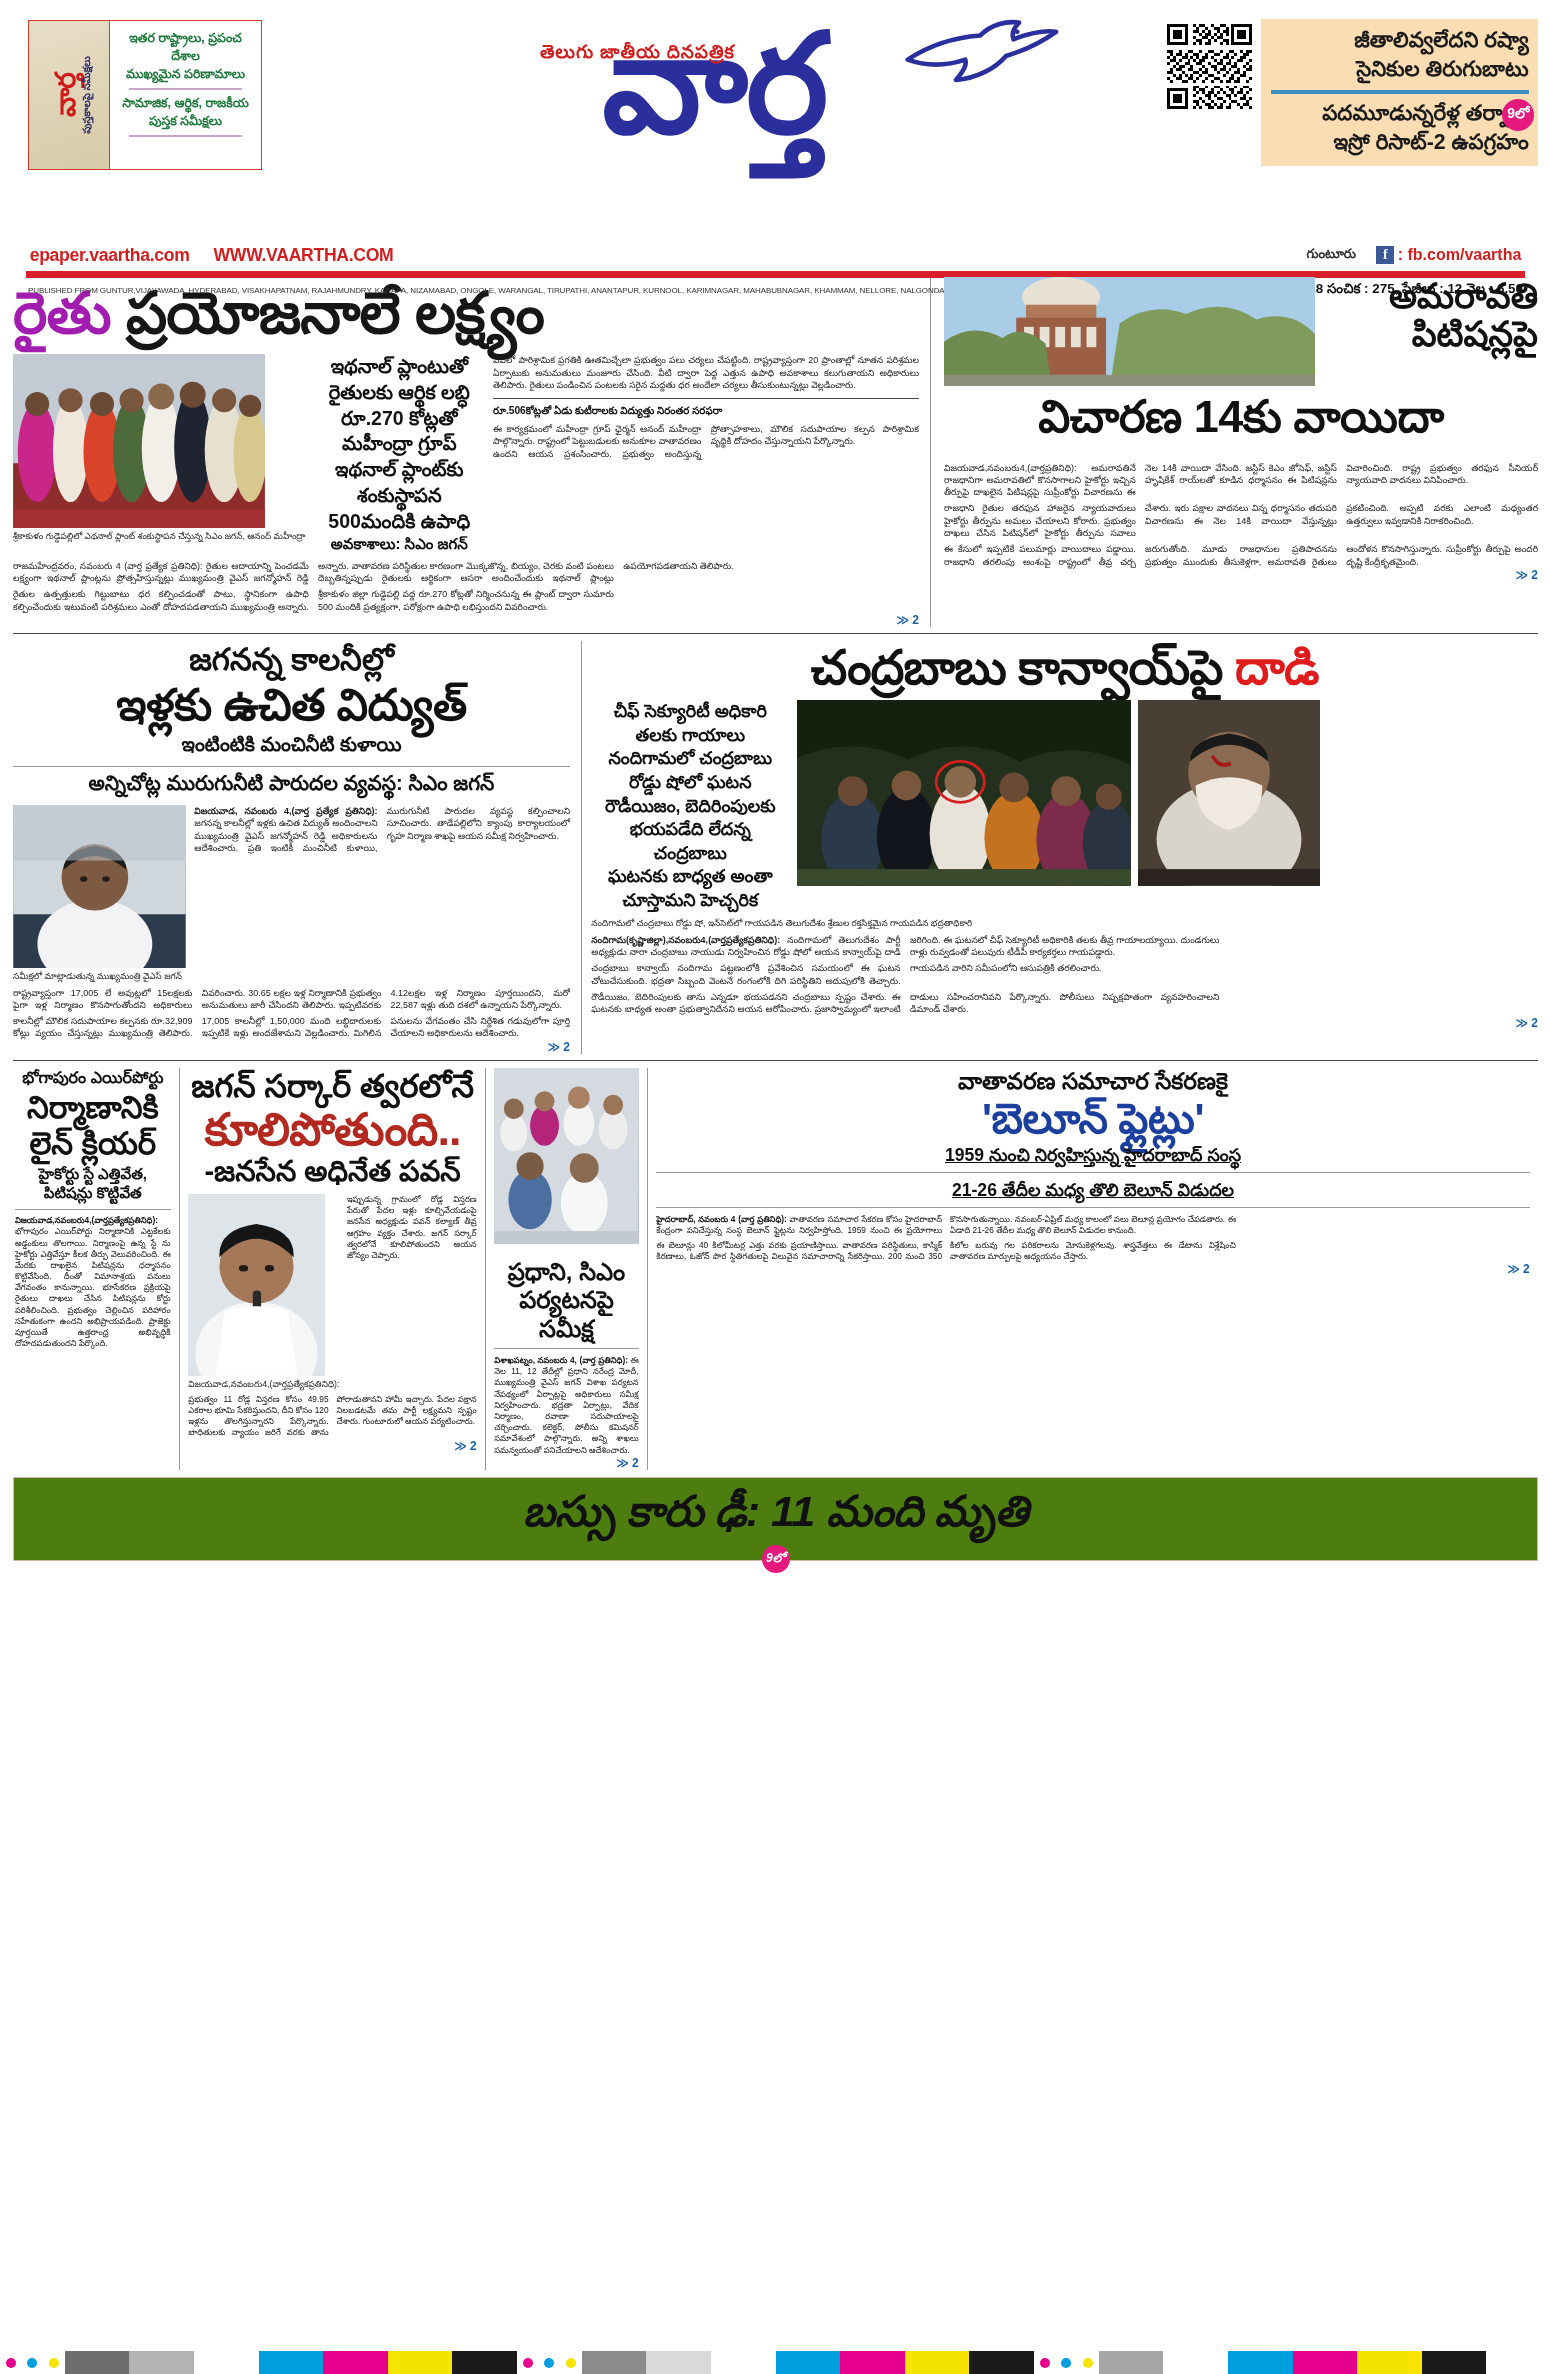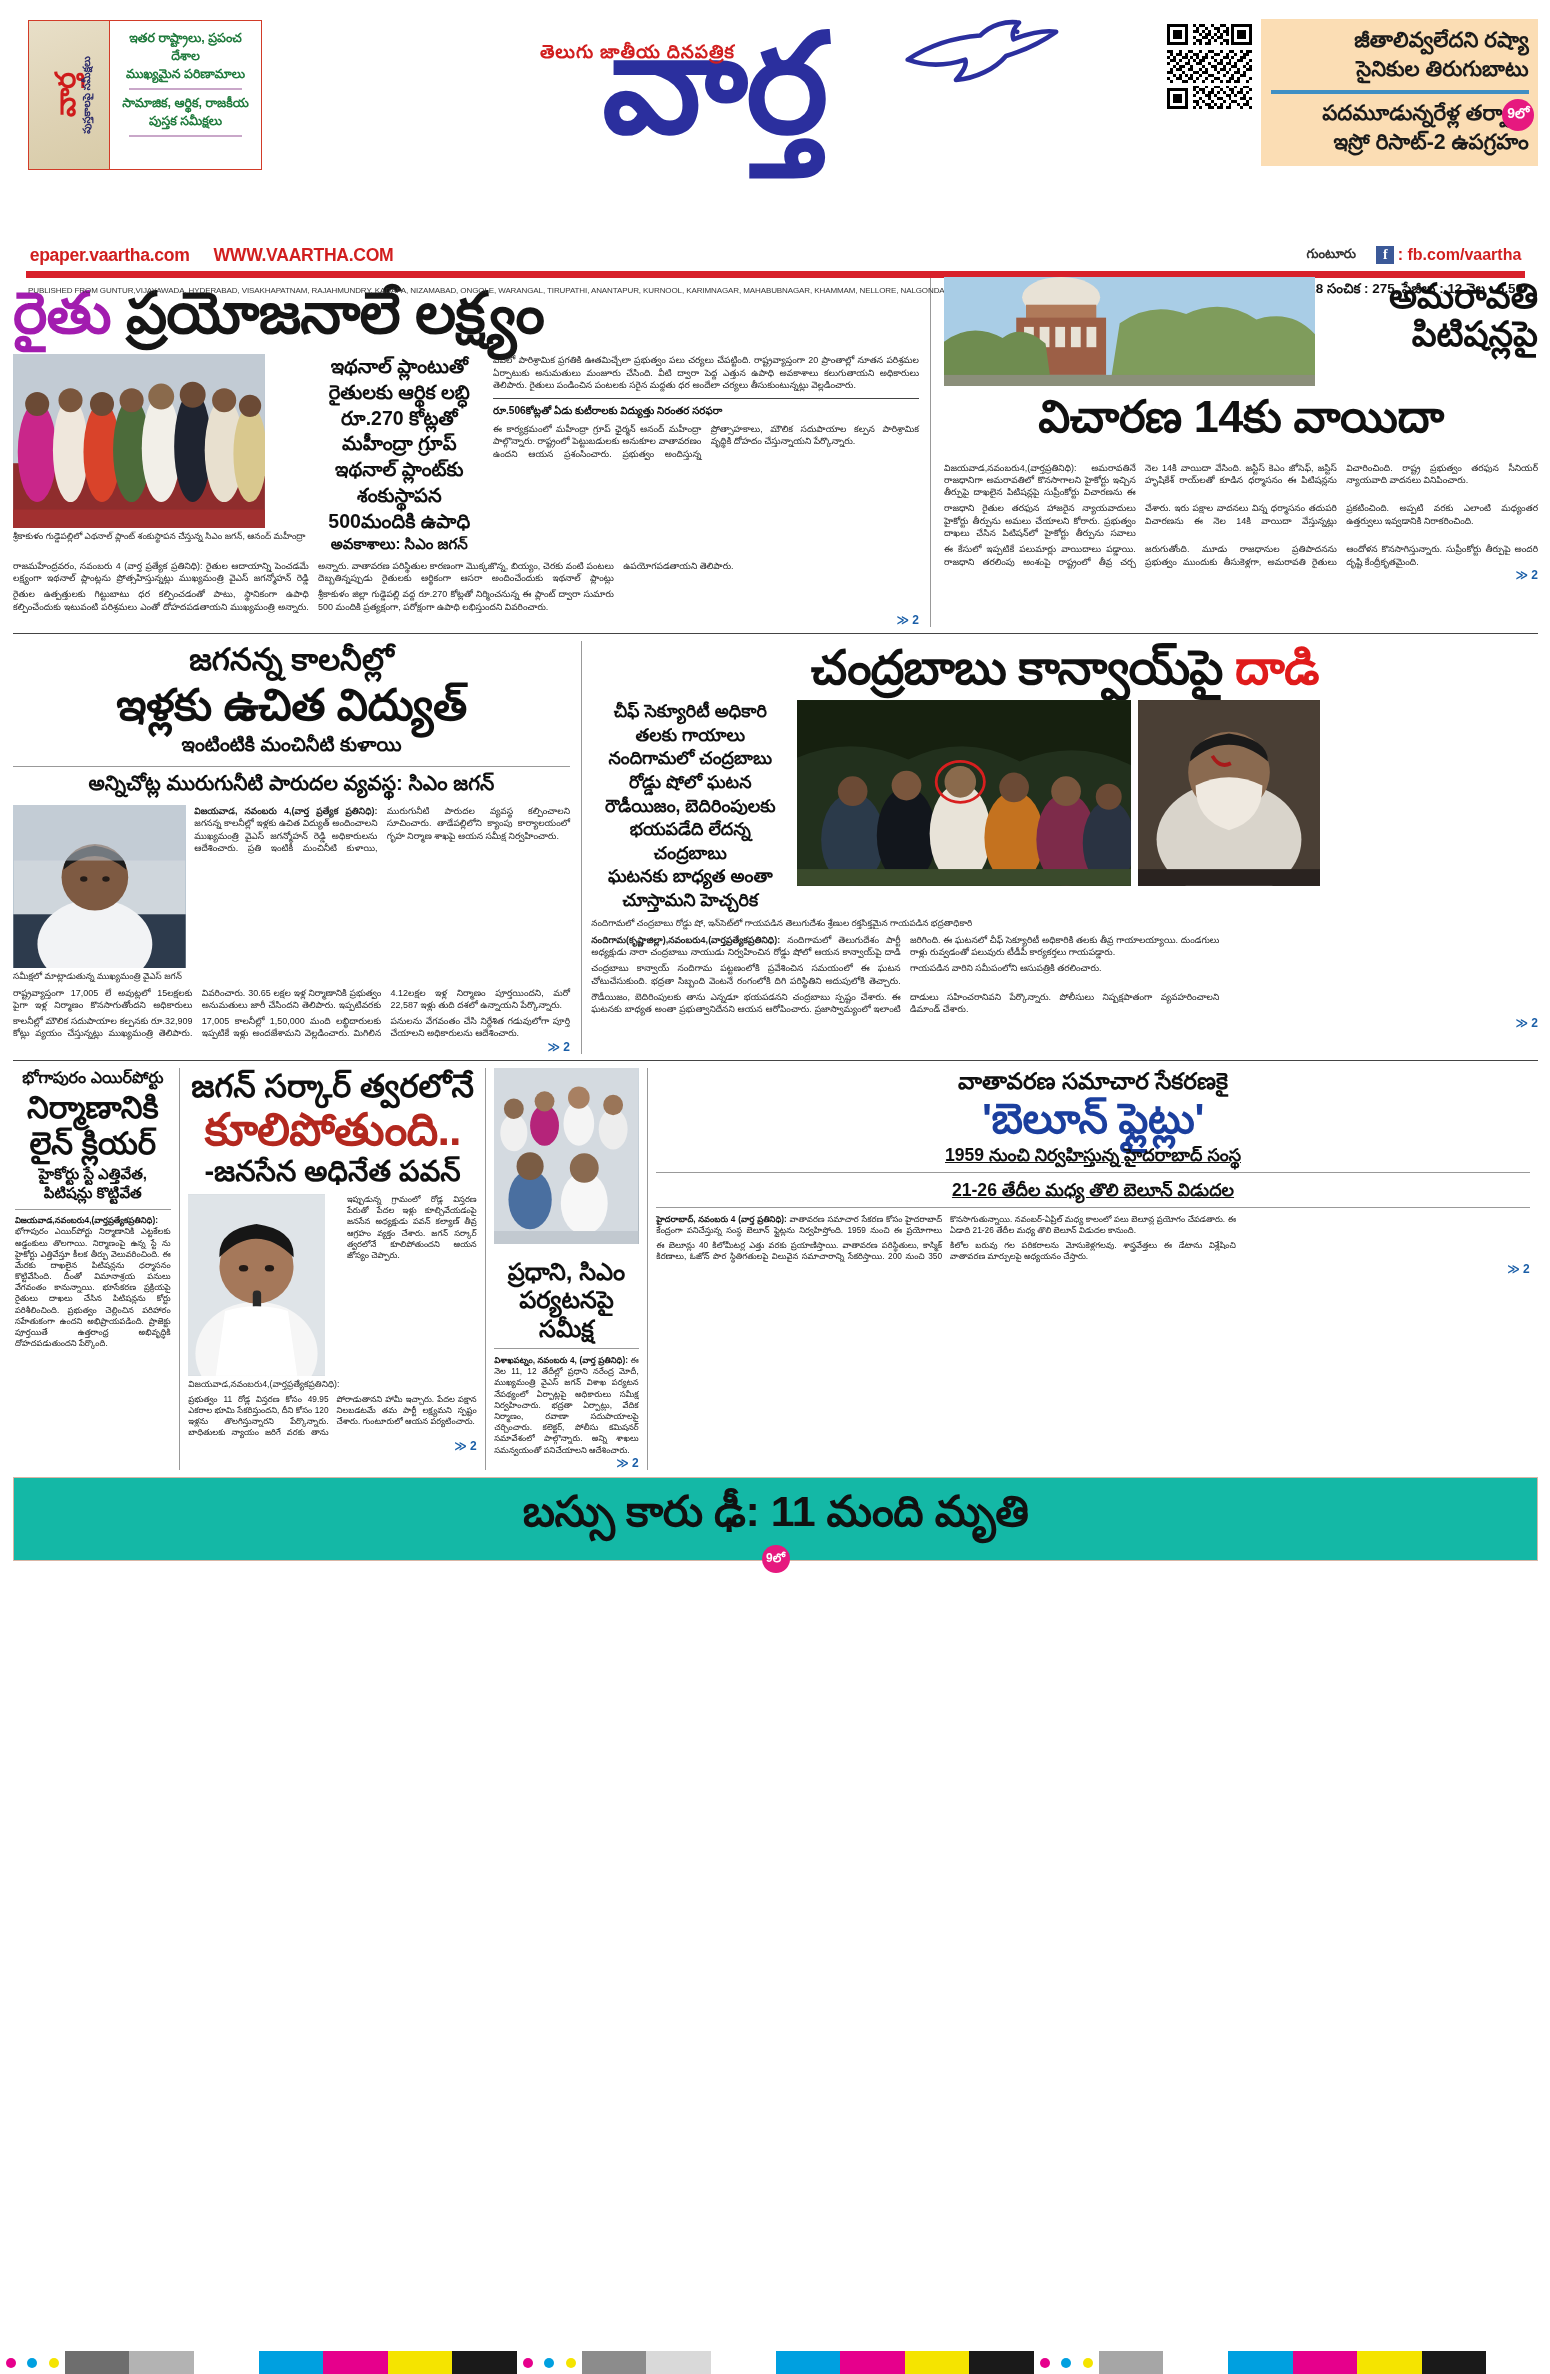--- a/index.html
+++ b/index.html
@@ -144,22 +144,22 @@
   .h-md-red{font-size:45px;font-weight:bold;text-align:center;color:#b3281f;line-height:1.12;letter-spacing:-0.9px;}
   .h-md-sub{font-size:29px;font-weight:bold;text-align:center;line-height:1.15;}
   .h-blue{font-size:42px;font-weight:bold;text-align:center;color:#1b3f9e;line-height:1.15;letter-spacing:-0.5px;}
   .h-blue-kick{font-size:23px;font-weight:bold;text-align:center;line-height:1.2;}
   .h-blue-sub{font-size:17.6px;font-weight:bold;text-align:center;line-height:1.3;text-decoration:underline;}
   .photo.p5{width:100%;height:176px;background:linear-gradient(180deg,#cfd8e0 0%,#b2bec9 55%,#8f9aa4 100%);}
   .bigcol{font-size:24px;font-weight:bold;text-align:center;line-height:1.18;}
 
   
   .banner{
-    margin:7.4px 13px 0 13px;background:#14b8a6;border:0.9px solid #d9b6a6;
-    text-align:center;padding:9.3px 0 13px 0;position:relative;
+    margin:7.4px 13px 0 13px;background:#4d7c0f;border:0.9px solid #d9b6a6;
+    text-align:center;padding:9.3px 0 13px 0;position:relative;font-style:italic;
   }
   .banner .btxt{font-size:43px;font-weight:bold;letter-spacing:-0.5px;}
   .banner .bbadge{
     position:absolute;left:50%;bottom:-13px;transform:translateX(-50%);
     width:28px;height:28px;border-radius:50%;background:#e6197f;color:#fff;
     font-size:12px;font-weight:bold;display:flex;align-items:center;justify-content:center;
   }
 
   
   .colorstrip{position:absolute;left:0;bottom:0;width:1551px;height:24px;display:flex;}

